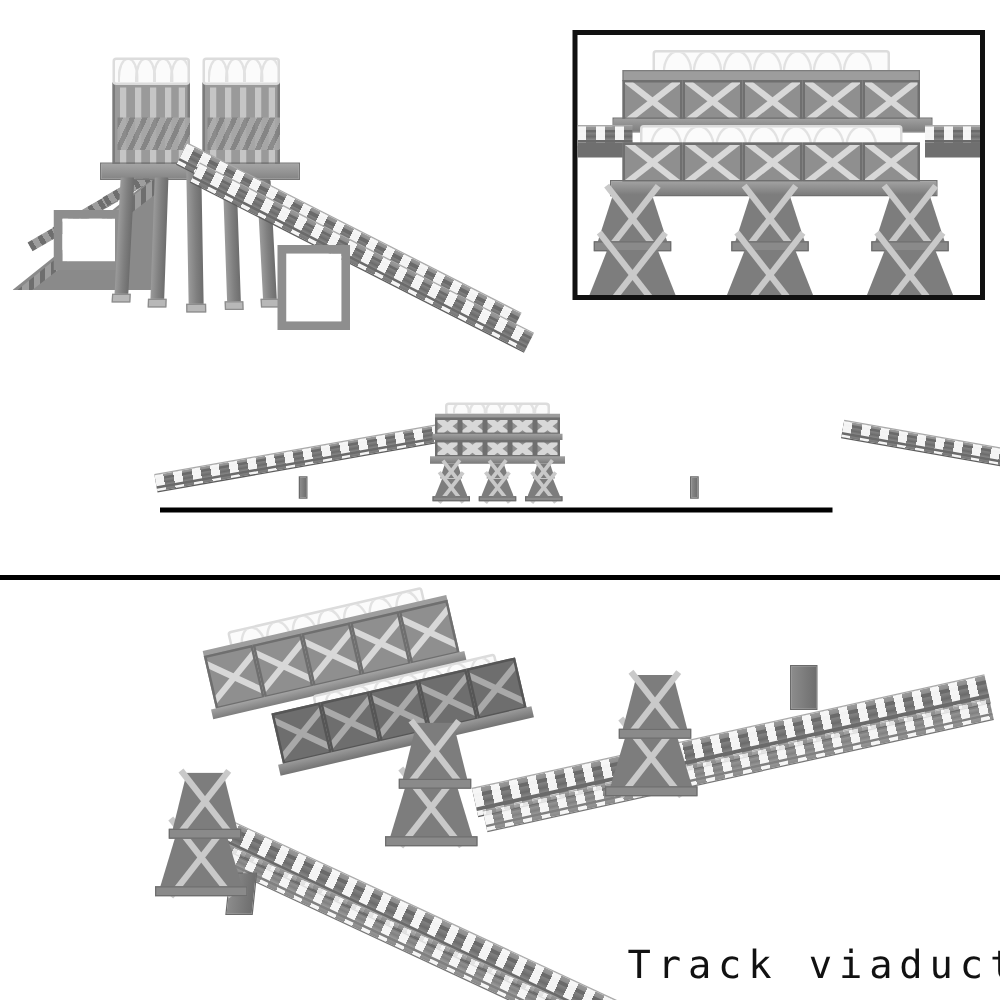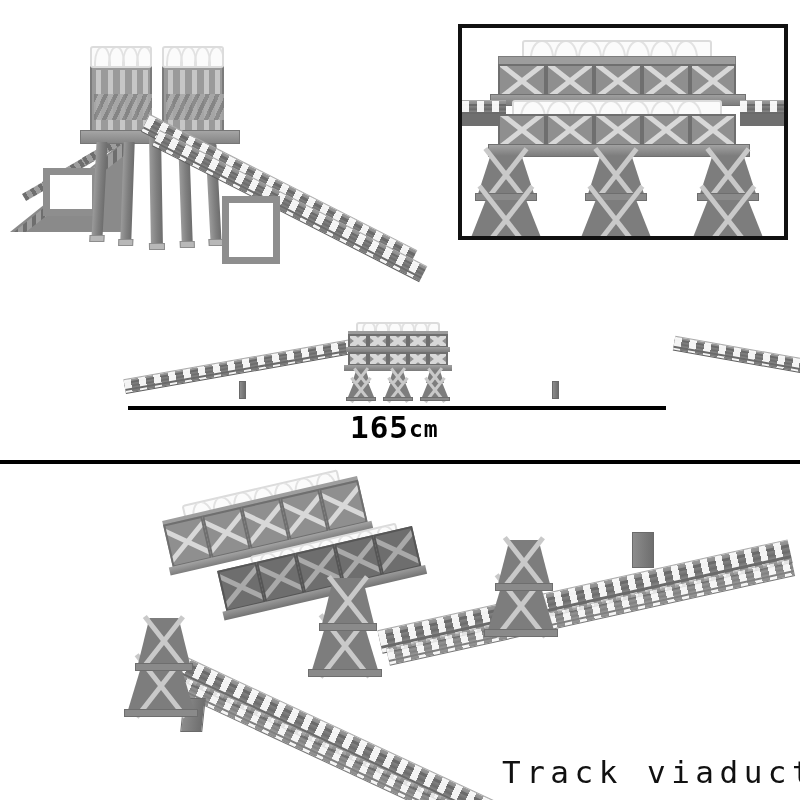--- a/index.html
+++ b/index.html
@@ -407,23 +407,20 @@
     </div>
     <div class="tower" style="left:302px;top:68px;width:26px;height:14px;">
       <span class="seg"></span>
         <span class="xb a" style="height:3px;"></span>
         <span class="xb b" style="height:3px;"></span>
         <span class="foot" style="height:4px;bottom:-4px;"></span>
     </div>
   </div>
 
   <div id="dimension-line" style="left:128px;top:406px;width:538px;height:4px;"></div>
-  <div id="dimension-label" style="left:350px;top:412px;">
-    <span class="num">165</span><span class="unit">cm</span>
-  </div>
 
   <div id="section-divider" style="left:0px;top:460px;width:800px;height:4px;"></div>
 
   <div id="hero-view" class="panel" style="left:20px;top:470px;width:770px;height:320px;">
 
     <div class="track" style="left:360px;top:160px;width:420px;height:22px;transform:rotate(-12.5deg);transform-origin:left center;">
       <div class="railtop"></div>
         <div class="ties"></div>
         <div class="railbot"></div>
     </div>

